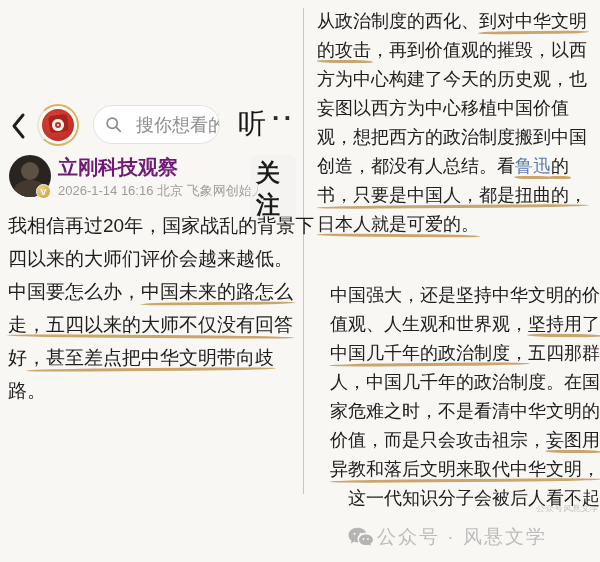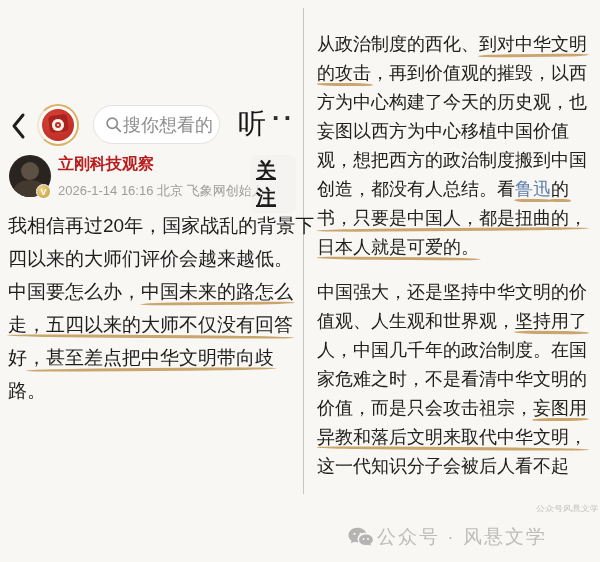--- a/index.html
+++ b/index.html
@@ -18,49 +18,49 @@
   .app-ring{position:absolute;left:37px;top:1px;width:42px;height:42px;border-radius:50%;
     box-sizing:border-box;border:2.5px solid #d9b267;border-left-color:#f1e6cd;background:#fdfbf7;}
   .app-red{position:absolute;left:42px;top:6px;width:32px;height:32px;border-radius:50%;
     background:radial-gradient(circle at 40% 35%,#d8453a 0%,#c22f27 70%);}
   .app-card{position:absolute;left:49px;top:12px;width:19px;height:17px;border-radius:4px;
     background:#a8231d;transform:rotate(-8deg);}
   .app-seal{position:absolute;left:52px;top:16px;width:12px;height:12px;border-radius:50%;
     background:#fdf4ea;box-shadow:inset 0 0 0 3px #fdf4ea,inset 0 0 0 5px #c0302a;}
   .search{position:absolute;left:93px;top:2px;width:127px;height:39px;border-radius:20px;
     background:#fff;border:1.5px solid #e3e2e0;box-sizing:border-box;
-    display:flex;align-items:center;gap:1px;padding:0 0 0 11px;overflow:hidden;}
+    display:flex;align-items:center;gap:14px;padding:0 0 0 11px;overflow:hidden;}
   .search svg{flex:0 0 auto;}
   .ph{font-size:18px;color:#8d8d8d;white-space:nowrap;}
   .listen{position:absolute;left:238px;top:2px;font-size:28px;color:#141414;font-weight:500;}
   .more{position:absolute;left:272px;top:0px;font-size:26px;color:#2c2c2c;font-weight:700;letter-spacing:3px;}
 
   
   .profile{position:absolute;left:0;top:152px;width:296px;height:52px;}
   .avatar{position:absolute;left:9px;top:3px;width:42px;height:42px;border-radius:50%;
     background:#29241f;overflow:hidden;}
   .avatar .head{position:absolute;left:12px;top:7px;width:18px;height:18px;border-radius:50%;
     background:#5d5044;}
   .avatar .body{position:absolute;left:5px;top:25px;width:32px;height:20px;border-radius:50% 50% 0 0;
     background:#43392f;}
   .vbadge{position:absolute;left:36px;top:32px;width:15px;height:15px;border-radius:50%;
     background:radial-gradient(circle at 35% 30%,#edd084,#c79b3a);border:1.5px solid #fff;
     box-sizing:border-box;color:#fff;font-size:9px;font-weight:700;display:flex;
     align-items:center;justify-content:center;}
-  .uname{position:absolute;left:58px;top:2px;font-size:16px;font-weight:700;color:#b91c1c;white-space:nowrap;}
+  .uname{position:absolute;left:58px;top:2px;font-size:20px;font-weight:700;color:#701a75;white-space:nowrap;}
   .umeta{position:absolute;left:58px;top:30px;font-size:13px;color:#9e9d9b;white-space:nowrap;width:200px;overflow:hidden;}
-  .follow{position:absolute;left:250px;top:3px;font-size:20px;font-weight:700;color:#1b1b1b;
-    padding:2px 6px;border-radius:6px;background:rgba(240,240,240,.55);text-decoration:underline;}
+  .follow{position:absolute;left:250px;top:3px;font-size:24px;font-weight:700;color:#1b1b1b;
+    padding:2px 6px;border-radius:6px;background:rgba(240,240,240,.55);}
 
   
   .ltext{position:absolute;left:8px;top:209px;width:288px;font-size:19px;line-height:33px;
     color:#1d1d1d;}
-  .rtext{position:absolute;left:317px;top:0;width:283px;height:532px;padding-top:30px;
+  .rtext{position:absolute;left:317px;top:0;width:283px;height:532px;padding-top:7px;
     box-sizing:border-box;font-size:18px;line-height:29px;color:#20201f;overflow:hidden;}
-  .rpara + .rpara{margin-top:16px;}
+  .rpara + .rpara{margin-top:42px;text-align:right;}
   .tline{white-space:nowrap;}
   .u{position:relative;}
   .u::after{content:"";position:absolute;left:-1px;right:-2px;bottom:-3px;height:3px;
     background:#c49a5b;opacity:.88;border-radius:60% 40%/100% 70%;transform:rotate(-0.45deg);}
   .tline:nth-child(even) .u::after{transform:rotate(0.4deg);border-radius:40% 60%/70% 100%;}
   .link{color:#5a7ca8;}
   .fade{position:absolute;left:306px;top:512px;width:294px;height:28px;
     background:linear-gradient(rgba(248,247,244,0) 0%,rgba(248,247,244,.92) 85%);pointer-events:none;}
 
   
@@ -126,20 +126,21 @@
         <div class="tline"><span>方为中心构建了今天的历史观，也</span></div>
         <div class="tline"><span>妄图以西方为中心移植中国价值</span></div>
         <div class="tline"><span>观，想把西方的政治制度搬到中国</span></div>
         <div class="tline"><span>创造，都没有人总结。看</span><span class="u link">鲁迅</span><span class="u">的</span></div>
         <div class="tline"><span class="u">书，只要是中国人，都是扭曲的，</span></div>
         <div class="tline"><span class="u">日本人就是可爱的。</span></div>
       </div>
       <div class="rpara">
         <div class="tline"><span>中国强大，还是坚持中华文明的价</span></div>
         <div class="tline"><span>值观、人生观和世界观，</span><span class="u">坚持用了</span></div>
+        <div class="tline"><span class="u">中国几千年的政治制度，</span><span>五四那群</span></div>
         <div class="tline"><span>人，中国几千年的政治制度。在国</span></div>
         <div class="tline"><span>家危难之时，不是看清中华文明的</span></div>
         <div class="tline"><span>价值，而是只会攻击祖宗，</span><span class="u">妄图用</span></div>
         <div class="tline"><span class="u">异教和落后文明来取代中华文明，</span></div>
         <div class="tline"><span>这一代知识分子会被后人看不起</span></div>
       </div>
     </div>
   <div class="fade"></div>
 
   <div class="wm">

